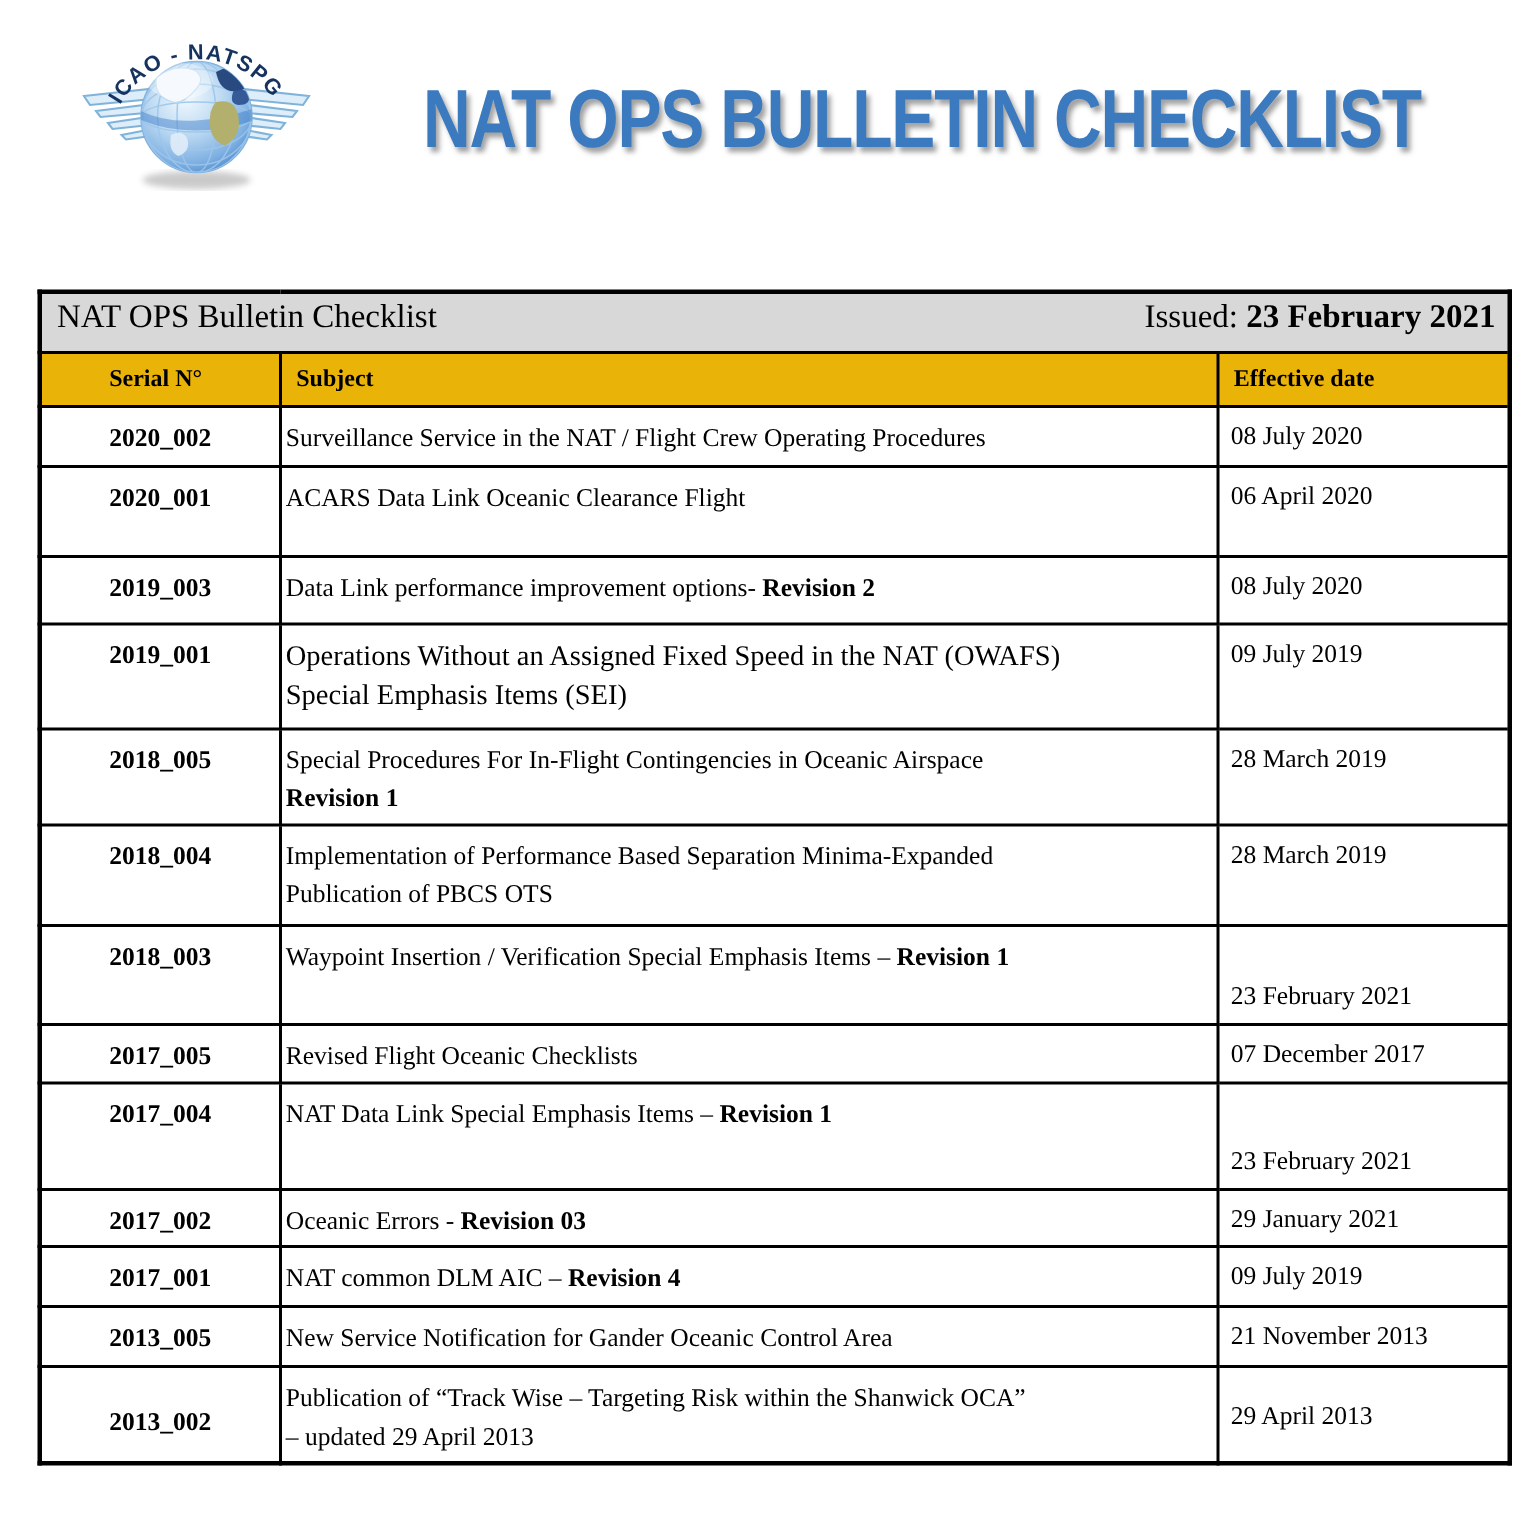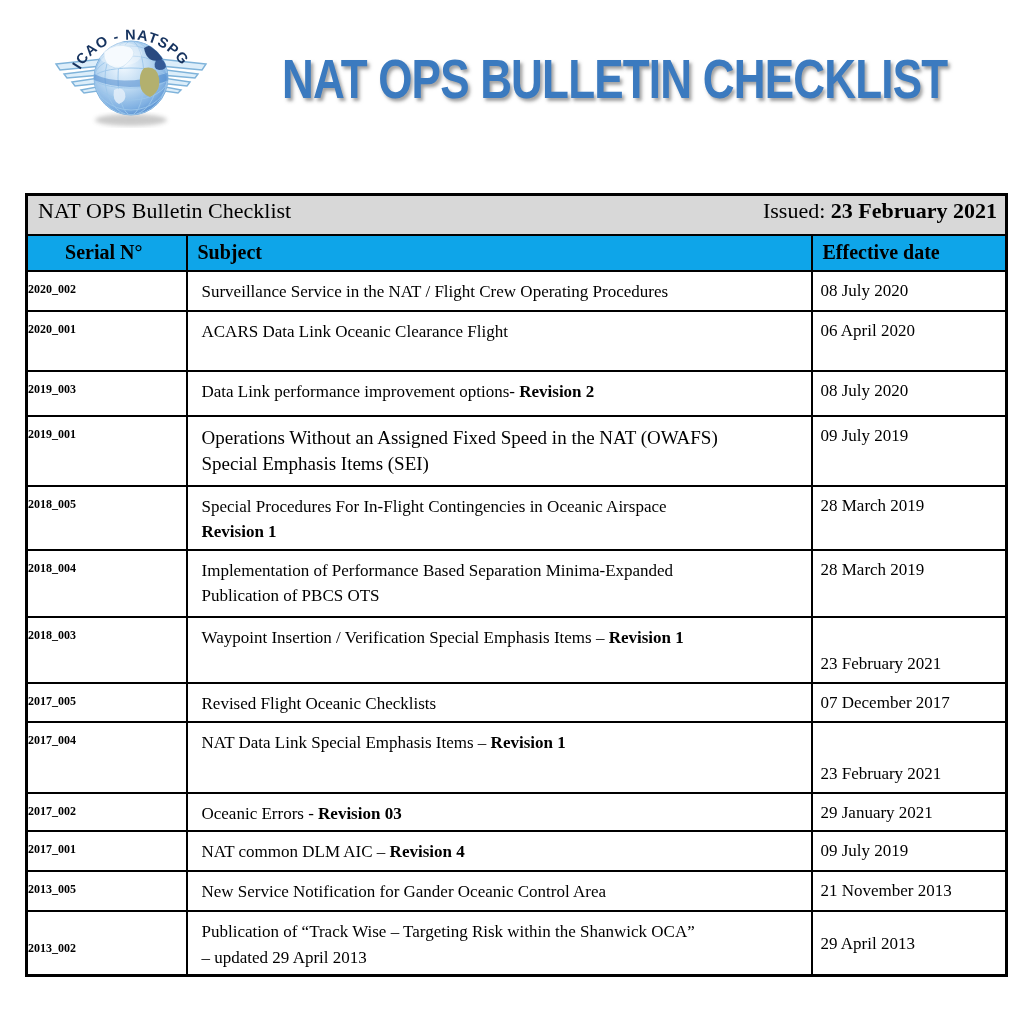--- a/index.html
+++ b/index.html
@@ -37,34 +37,34 @@
 
   tr.caption-row td {
     background:#d8d8d8; height:40px; padding:2px 8px 4px 10px;
   }
   .cap-flex { display:flex; justify-content:space-between; align-items:baseline; }
   .cap-title { font-size:22px; }
   .cap-issued { font-size:22px;text-align:right; }
   .cap-issued b { font-weight:bold; }
 
   tr.header-row th {
-    background:#0ea5e9; height:36px;
-    font-size:20px; font-weight:bold; text-align:left;
+    background:#eab308; height:36px;
+    font-size:16px; font-weight:bold; text-align:left;
     padding:4px 6px 4px 10px; vertical-align:middle;
   }
   tr.header-row th.h-serial { text-align:center; padding-left:0; }
 
   tbody td { background:#fff; vertical-align:top; }
   td.c-serial {
-    text-align:left; font-weight:bold; font-size:12px;
+    text-align:center; font-weight:bold; font-size:17px;
     padding-top:10px;
   }
   td.c-subject {
     font-size:17px; line-height:1.5;
-    padding:7px 6px 4px 14px;
+    padding:7px 6px 4px 3px;
   }
   td.c-subject.large { font-size:19px; line-height:1.42; padding-top:8px; }
   td.c-date {
     font-size:17px; padding:8px 4px 6px 8px; line-height:1.3;
   }
   td.valign-bottom { vertical-align:bottom; }
   td.valign-middle { vertical-align:middle; }
 </style>
 </head>
 <body>

